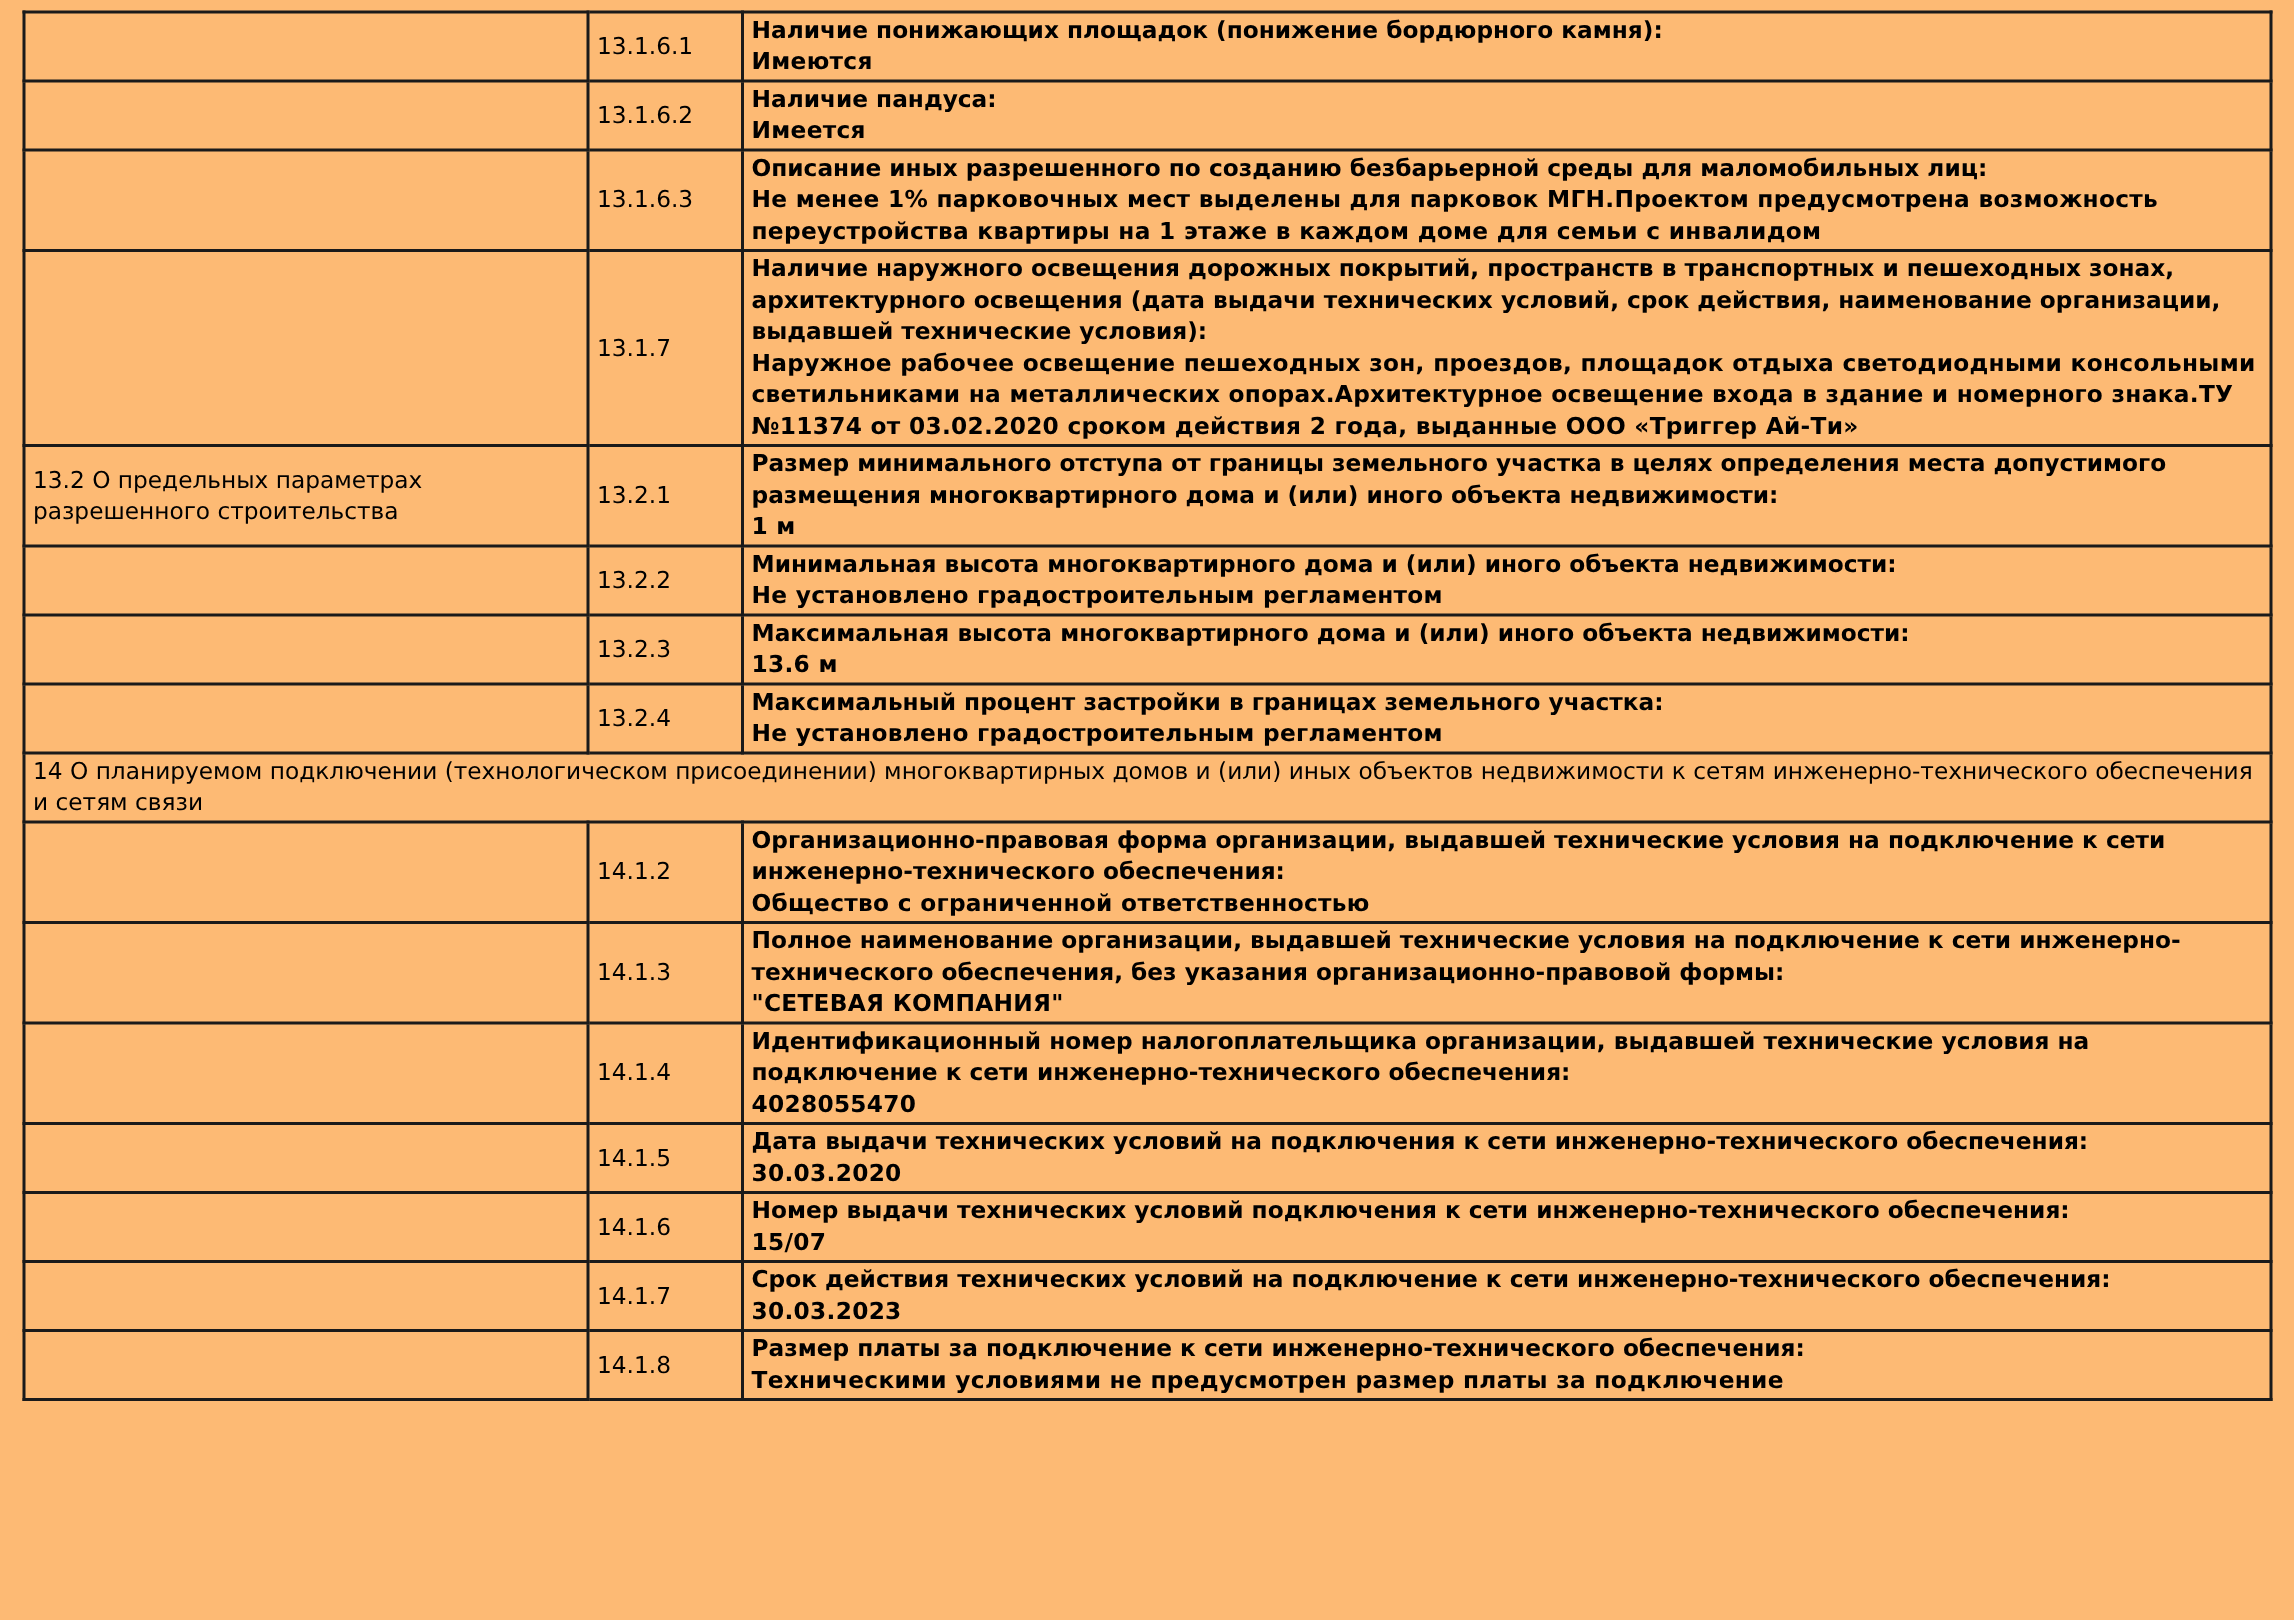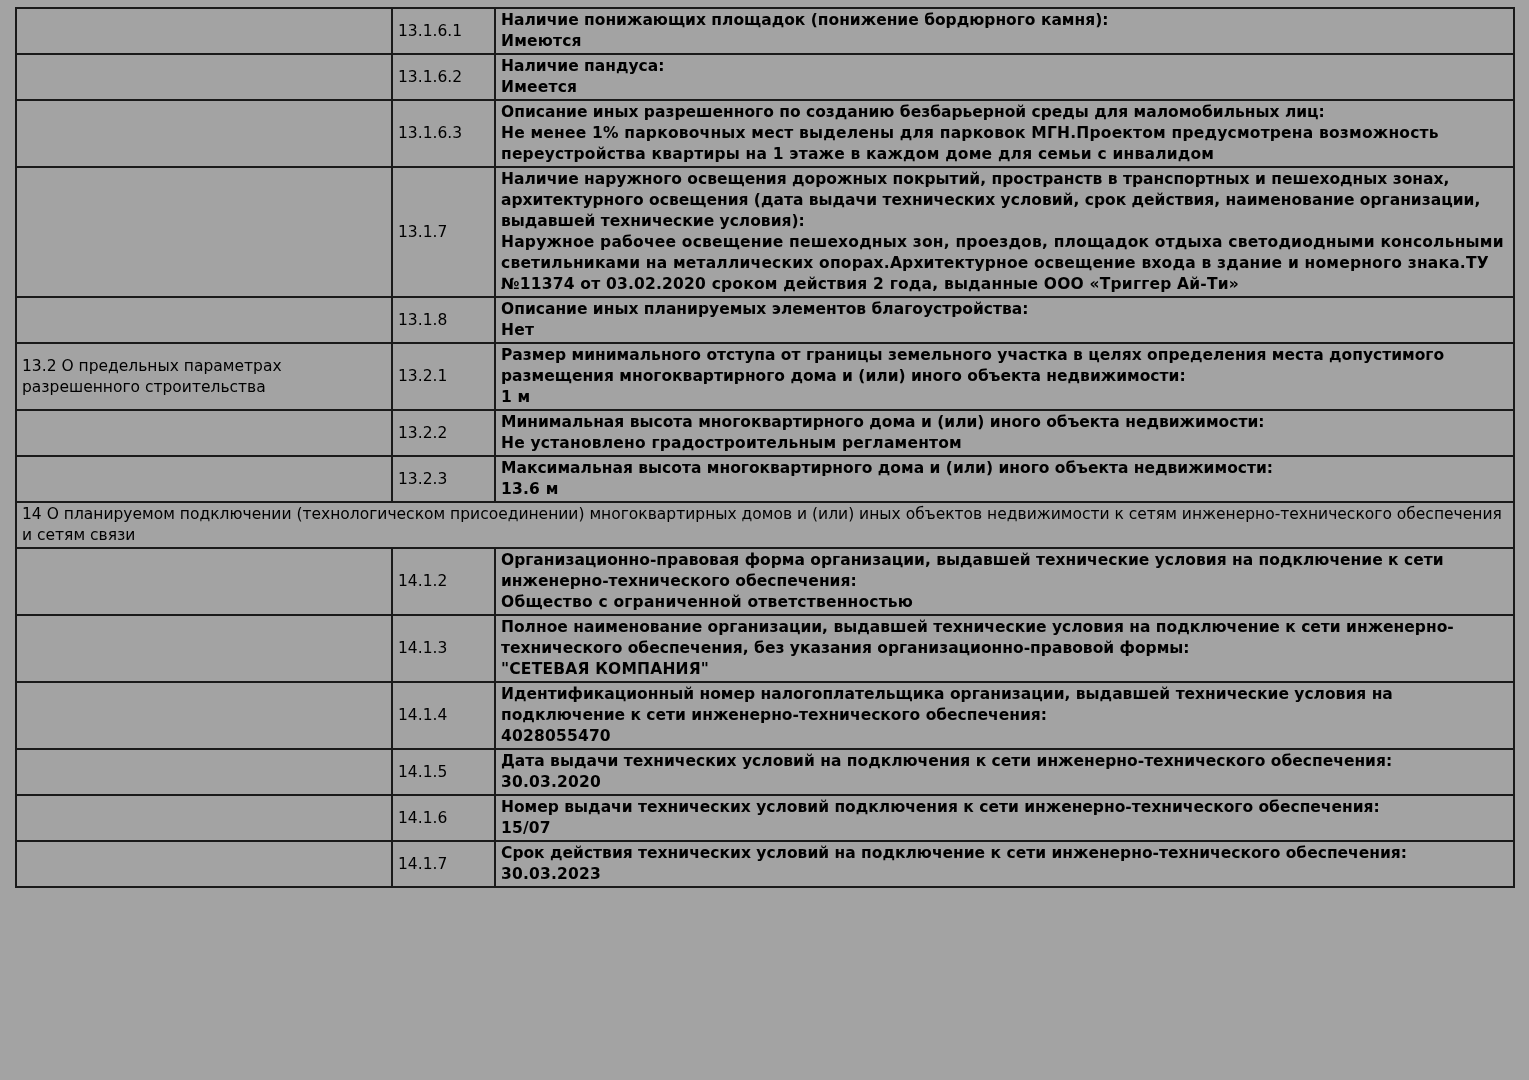--- a/index.html
+++ b/index.html
@@ -4,21 +4,21 @@
 <style>
   html, body {
     margin: 0;
     padding: 0;
     background: #ffffff;
   }
   .page {
     position: relative;
     width: 1529px;
     height: 1080px;
-    background: #a3a3a3;
+    background: #fdba74;
     font-family: "DejaVu Sans", "Liberation Sans", sans-serif;
     font-size: 15.5px;
     line-height: 21px;
     color: #000000;
   }
   table.decl {
     position: absolute;
     left: 15px;
     top: 7px;
     width: 1498px;
@@ -82,28 +82,20 @@
 
       <tr>
         <td class="left-cell"></td>
         <td class="num-cell">13.1.7</td>
         <td class="content-cell">
           <div class="label">Наличие наружного освещения дорожных покрытий, пространств в транспортных и пешеходных зонах, архитектурного освещения (дата выдачи технических условий, срок действия, наименование организации, выдавшей технические условия):</div>
           <div class="value">Наружное рабочее освещение пешеходных зон, проездов, площадок отдыха светодиодными консольными светильниками на металлических опорах.Архитектурное освещение входа в здание и номерного знака.ТУ №11374 от 03.02.2020 сроком действия 2 года, выданные ООО «Триггер Ай-Ти»</div>
         </td>
       </tr>
 
-      <tr>
-        <td class="left-cell"></td>
-        <td class="num-cell">13.1.8</td>
-        <td class="content-cell">
-          <div class="label">Описание иных планируемых элементов благоустройства:</div>
-          <div class="value">Нет</div>
-        </td>
-      </tr>
 
       <tr>
         <td class="left-cell">13.2 О предельных параметрах разрешенного строительства</td>
         <td class="num-cell">13.2.1</td>
         <td class="content-cell">
           <div class="label">Размер минимального отступа от границы земельного участка в целях определения места допустимого размещения многоквартирного дома и (или) иного объекта недвижимости:</div>
           <div class="value">1 м</div>
         </td>
       </tr>
 
@@ -118,20 +110,28 @@
 
       <tr>
         <td class="left-cell"></td>
         <td class="num-cell">13.2.3</td>
         <td class="content-cell">
           <div class="label">Максимальная высота многоквартирного дома и (или) иного объекта недвижимости:</div>
           <div class="value">13.6 м</div>
         </td>
       </tr>
 
+      <tr>
+        <td class="left-cell"></td>
+        <td class="num-cell">13.2.4</td>
+        <td class="content-cell">
+          <div class="label">Максимальный процент застройки в границах земельного участка:</div>
+          <div class="value">Не установлено градостроительным регламентом</div>
+        </td>
+      </tr>
 
       <tr>
         <td class="section-cell" colspan="3">14 О планируемом подключении (технологическом присоединении) многоквартирных домов и (или) иных объектов недвижимости к сетям инженерно-технического обеспечения и сетям связи</td>
       </tr>
 
 
       <tr>
         <td class="left-cell"></td>
         <td class="num-cell">14.1.2</td>
         <td class="content-cell">
@@ -178,16 +178,24 @@
 
       <tr>
         <td class="left-cell"></td>
         <td class="num-cell">14.1.7</td>
         <td class="content-cell">
           <div class="label">Срок действия технических условий на подключение к сети инженерно-технического обеспечения:</div>
           <div class="value">30.03.2023</div>
         </td>
       </tr>
 
+      <tr>
+        <td class="left-cell"></td>
+        <td class="num-cell">14.1.8</td>
+        <td class="content-cell">
+          <div class="label">Размер платы за подключение к сети инженерно-технического обеспечения:</div>
+          <div class="value">Техническими условиями не предусмотрен размер платы за подключение</div>
+        </td>
+      </tr>
 
     </tbody>
   </table>
 </div>
 
 </body></html>

